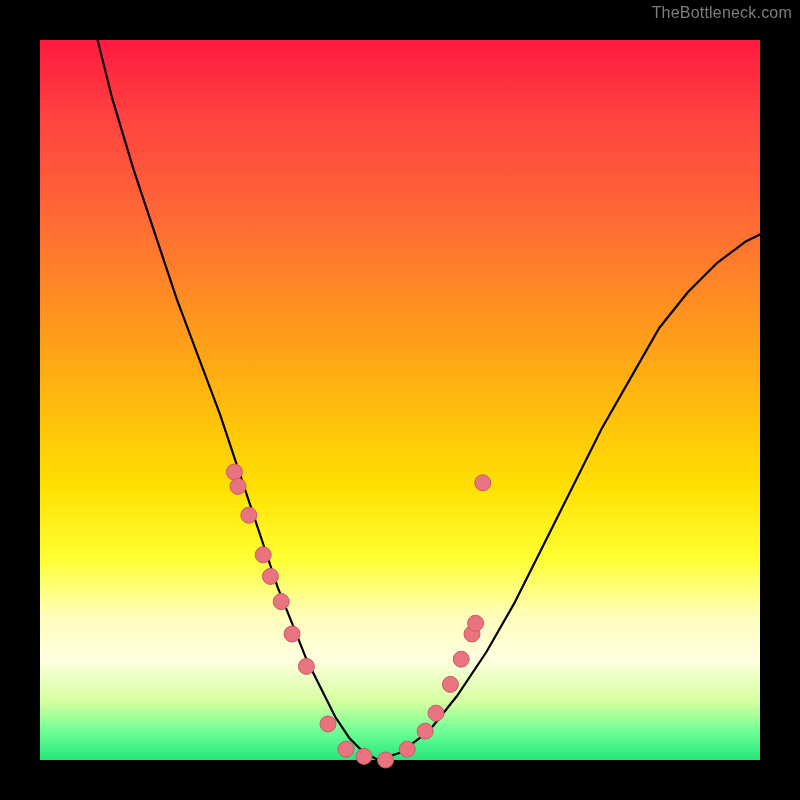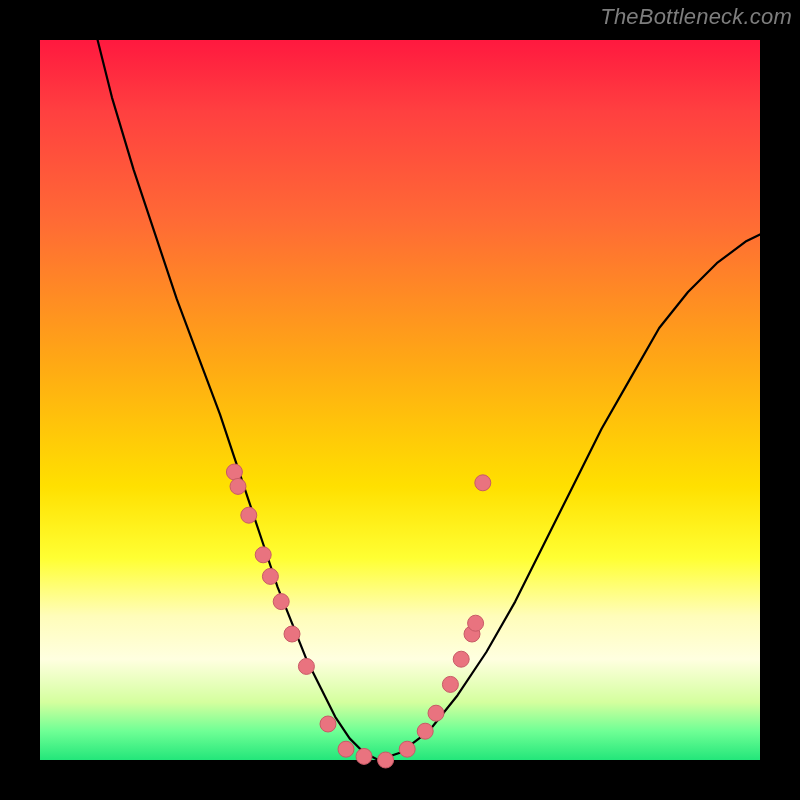--- a/index.html
+++ b/index.html
@@ -35,25 +35,24 @@
       #d4ff9e 92%,
       #6fff95 96%,
       #23e67a 100%
     );
   }
   .watermark {
     position: absolute;
     top: 4px;
     right: 8px;
     color: #7d7d7d;
-    font-size: 22px;
+    font-size: 16px;
     font-weight: 500;
     letter-spacing: 0.2px;
     user-select: none;
-    font-style: italic;
   }
   svg.curve {
     position: absolute;
     left: 0;
     top: 0;
     width: 720px;
     height: 720px;
     overflow: visible;
   }
 </style>

